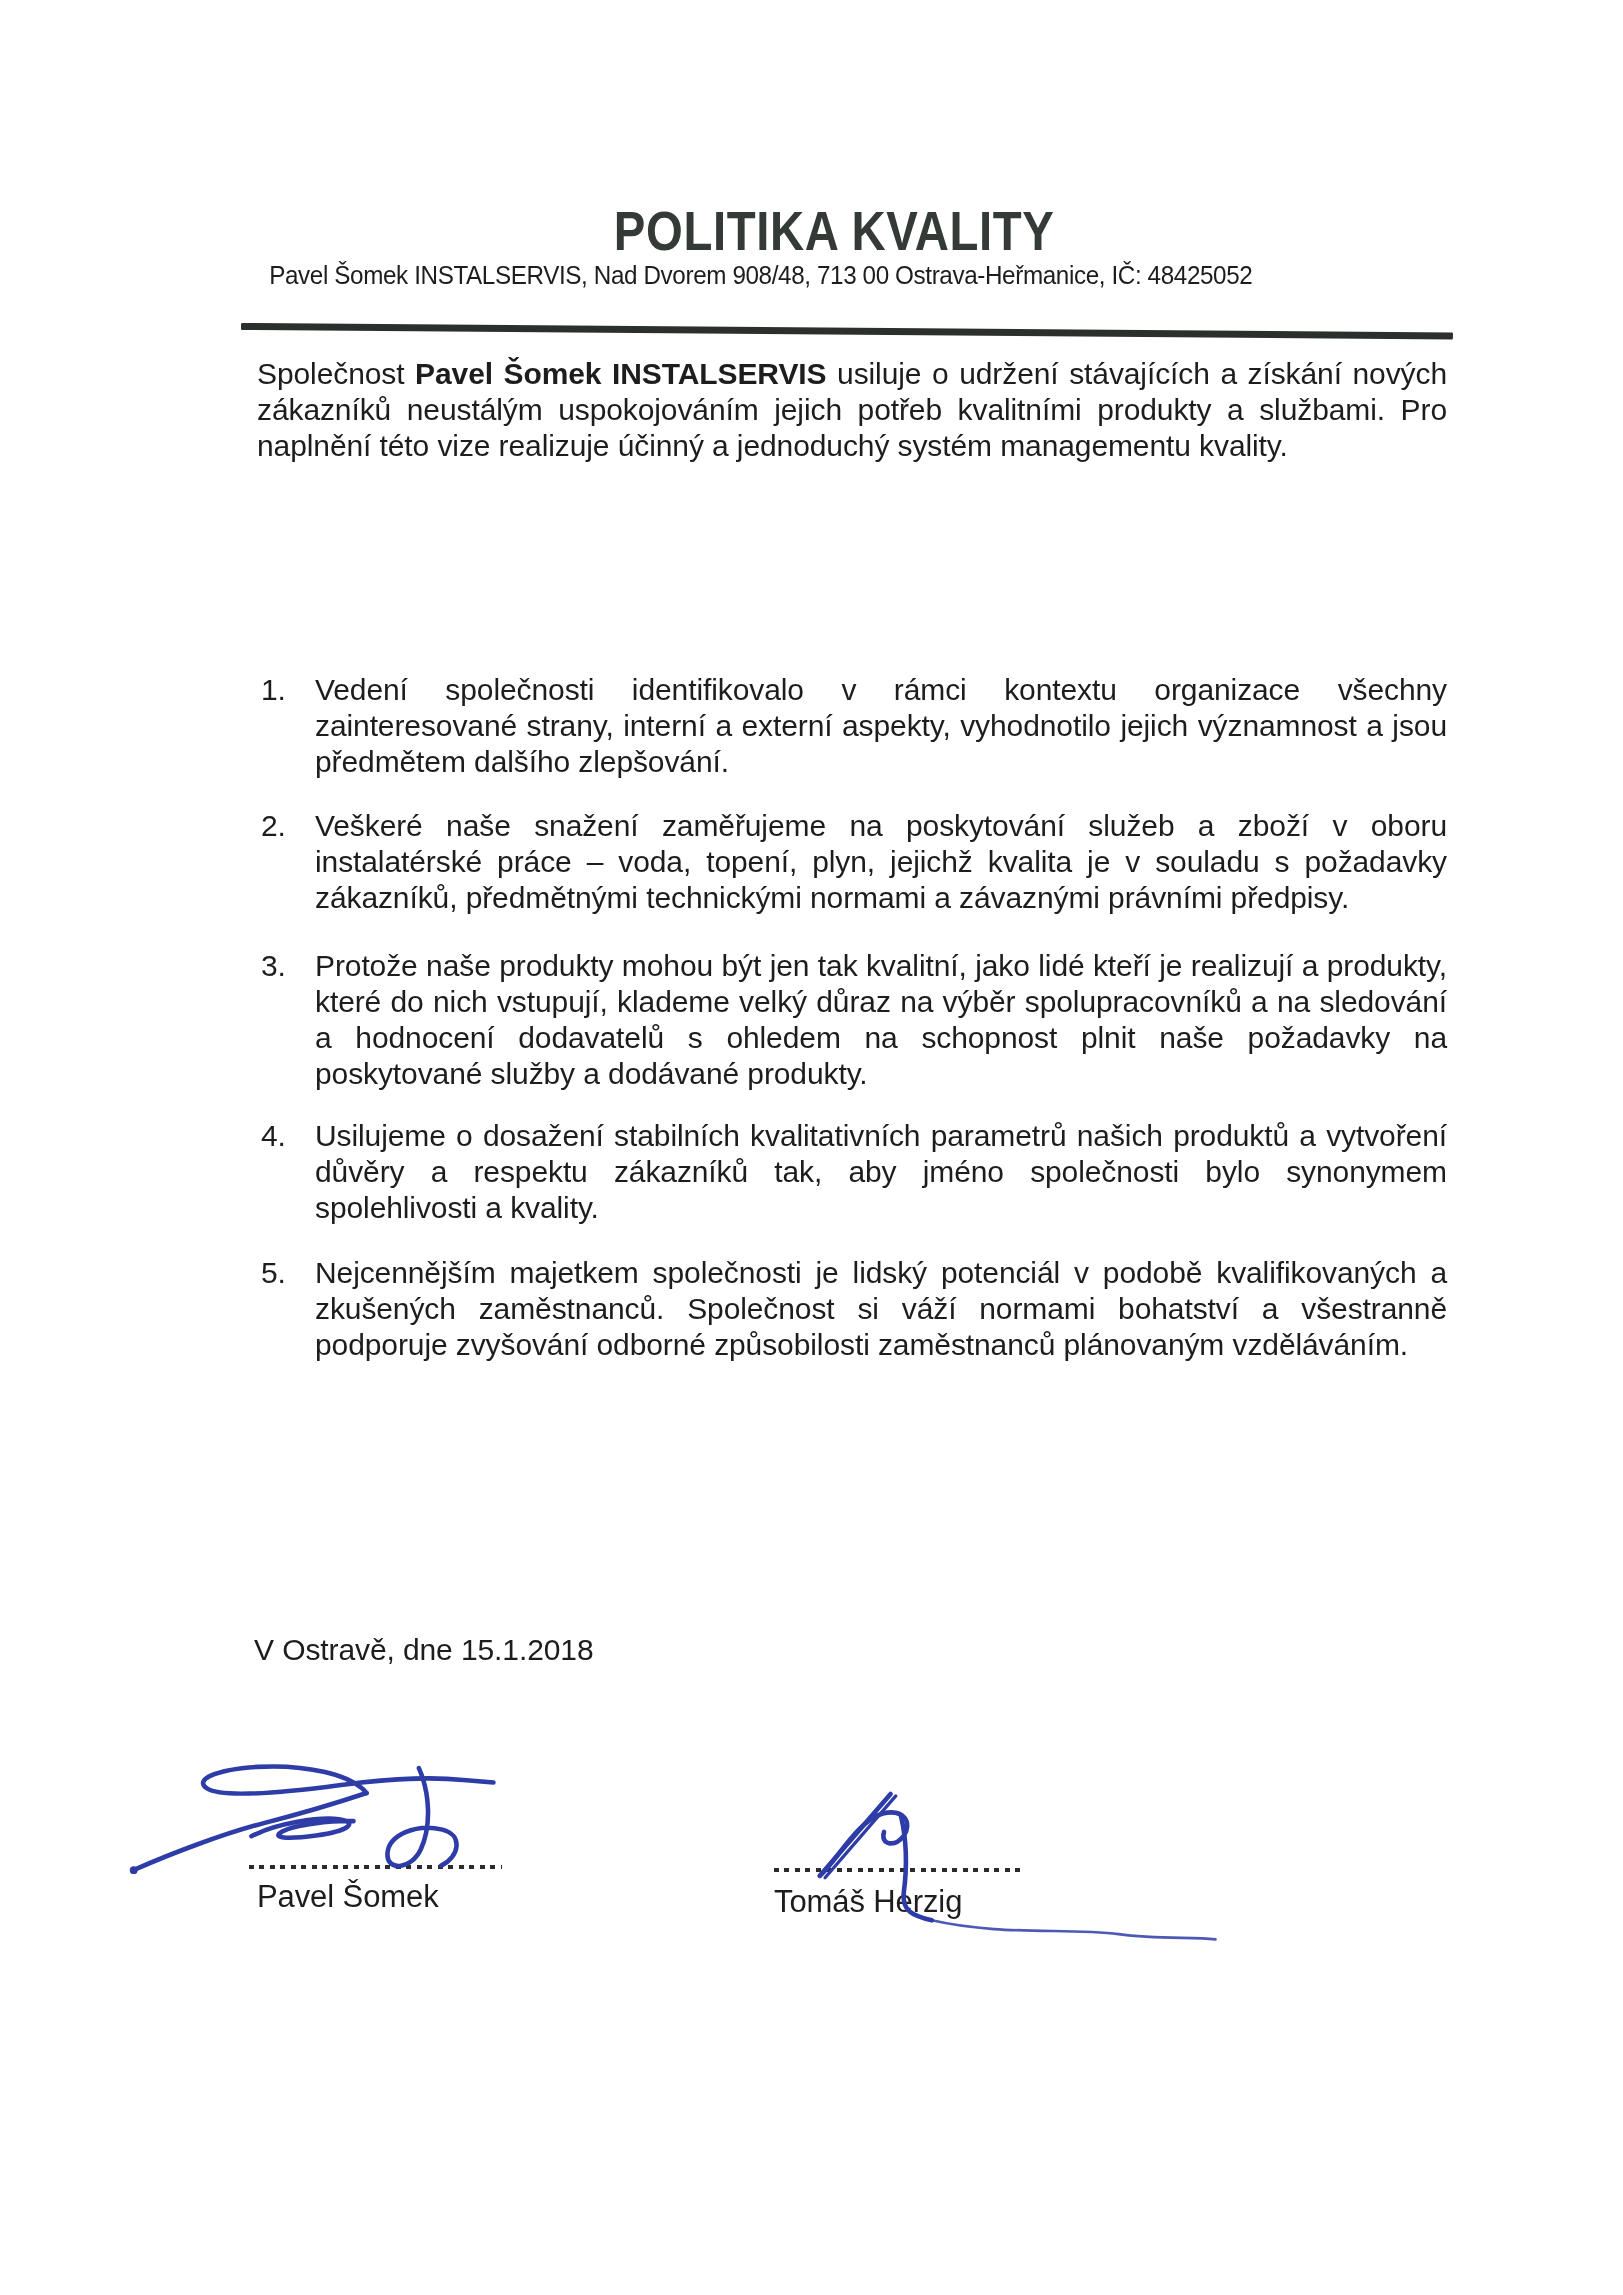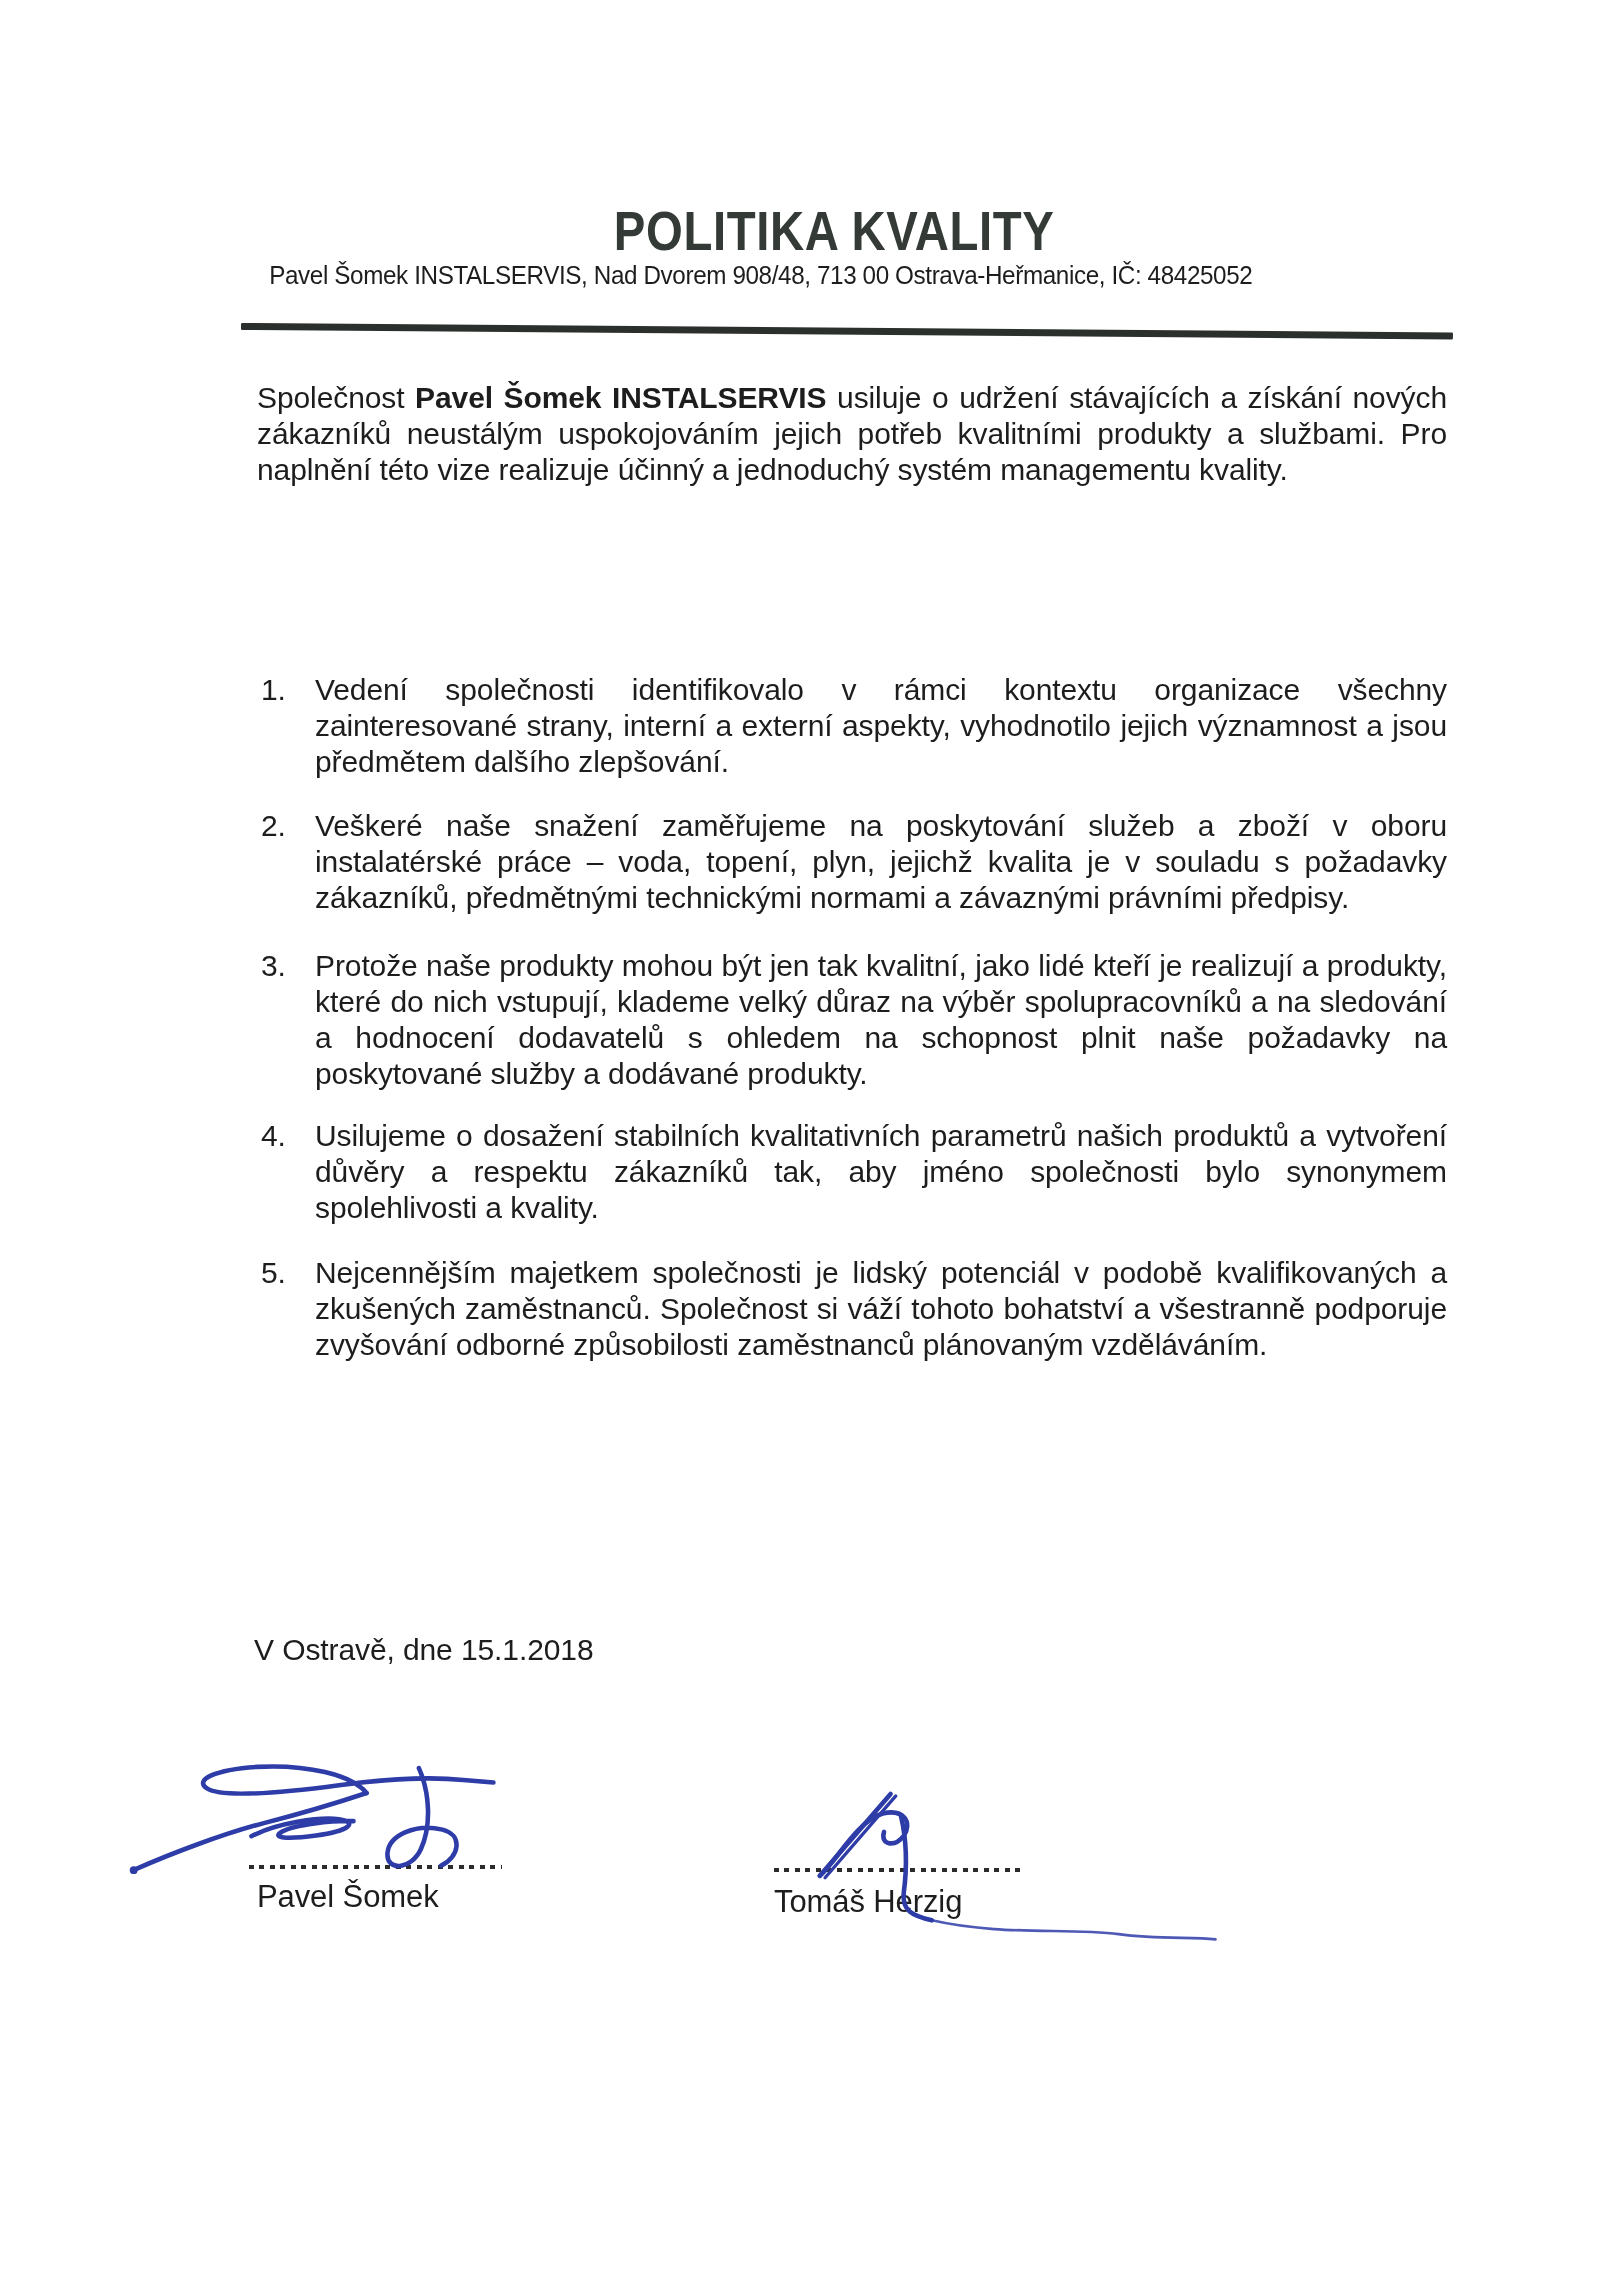--- a/index.html
+++ b/index.html
@@ -37,21 +37,20 @@
     background:var(--rule,#2c302c);
     transform:rotate(0.45deg);
     transform-origin:left center;
     border-radius:1.3px;
   }
   .para{
     position:absolute;left:257px;width:1190px;
     font-size:30px;line-height:36px;letter-spacing:-0.1px;
     text-align:justify;
     color:var(--ink,#1d1d1d);
-    margin-top:24px;
   }
   .para .bold{font-weight:700;}
   .item{
     position:absolute;left:257px;width:1190px;
     box-sizing:border-box;padding-left:58px;
     font-size:30px;line-height:36px;letter-spacing:-0.1px;
     text-align:justify;
     color:var(--ink,#1d1d1d);
   }
   .item-num{position:absolute;left:3.9px;top:0;font-size:30px;line-height:36px;}
@@ -112,21 +111,21 @@
     <span><span>Protože naše produkty mohou být jen tak kvalitní, jako lidé kteří je realizují a produkty, které do nich vstupují, klademe velký důraz na výběr spolupracovníků a na sledování a hodnocení dodavatelů s ohledem na schopnost plnit naše požadavky na poskytované služby a dodávané produkty.</span></span>
   </div>
 
   <div class="item" style="top:1118px">
     <span class="item-num">4.</span>
     <span><span>Usilujeme o dosažení stabilních kvalitativních parametrů našich produktů a vytvoření důvěry a respektu zákazníků tak, aby jméno společnosti bylo synonymem spolehlivosti a kvality.</span></span>
   </div>
 
   <div class="item" style="top:1255px">
     <span class="item-num">5.</span>
-    <span><span>Nejcennějším majetkem společnosti je lidský potenciál v podobě kvalifikovaných a zkušených zaměstnanců. Společnost si váží tohoto bohatství a všestranně podporuje zvyšování odborné způsobilosti zaměstnanců plánovaným vzděláváním.</span></span>
+    <span><span>Nejcennějším majetkem společnosti je lidský potenciál v podobě kvalifikovaných a zkušených zaměstnanců. Společnost si váží normami bohatství a všestranně podporuje zvyšování odborné způsobilosti zaměstnanců plánovaným vzděláváním.</span></span>
   </div>
 
 
   <div class="date-line">V Ostravě, dne 15.1.2018</div>
 
   <svg class="sig sig-left" width="406" height="121" viewBox="0 0 620 185" aria-hidden="true">
     <path d="M20 168 C70 146 150 115 215 98 C270 84 330 66 372 52" stroke-width="7"></path>
     <path d="M196 118 C235 98 300 88 330 92 C360 97 345 110 295 117 C250 123 225 121 243 111 C262 100 320 94 352 95" stroke-width="7"></path>
     <path d="M372 52 C350 24 280 8 205 12 C140 16 108 32 128 45 C150 59 240 52 330 40 C420 28 480 28 520 32 L566 36" stroke-width="7"></path>
     <path d="M452 14 C468 50 472 100 455 138 C440 170 402 172 404 144 C406 116 448 98 488 108 C520 116 514 150 486 163" stroke-width="7"></path>

